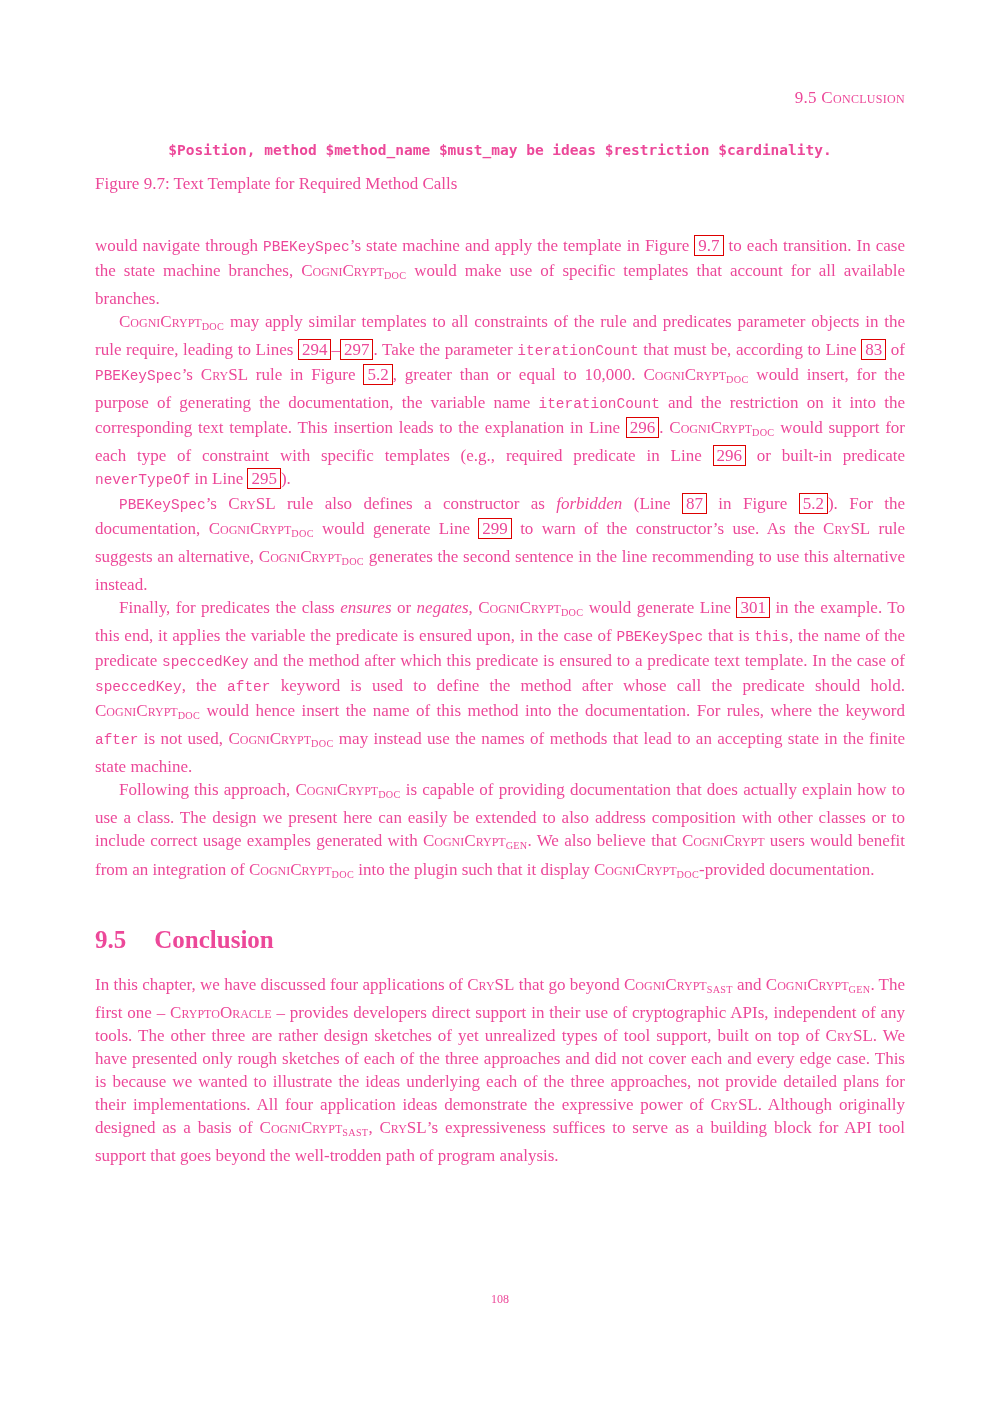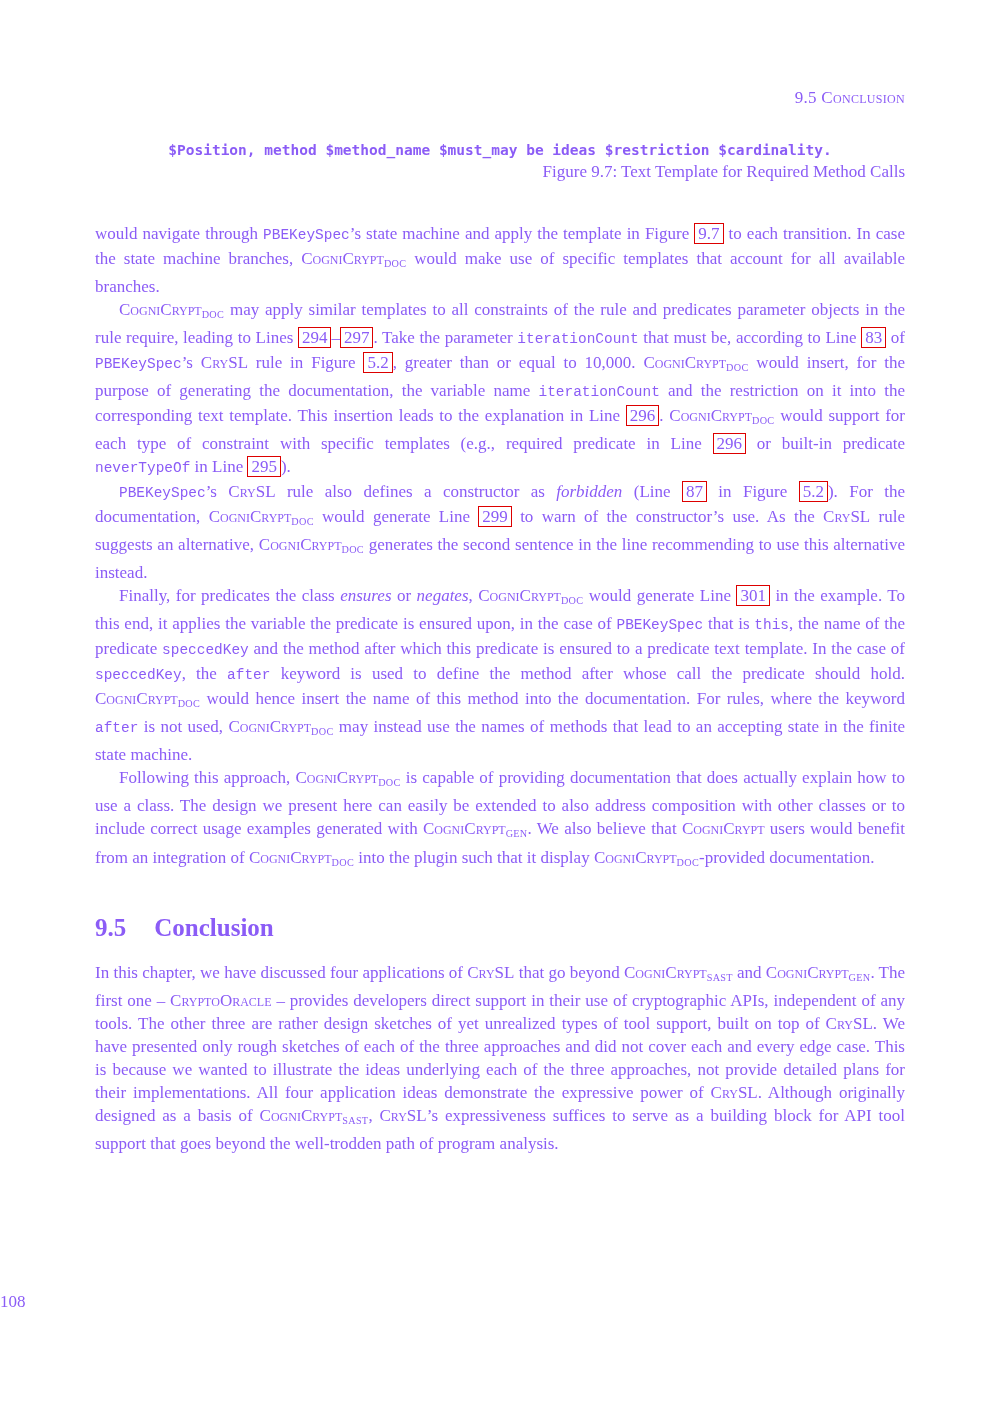--- a/index.html
+++ b/index.html
@@ -2,21 +2,21 @@
 <html style="--linkcolor: #dd0000;"><head>
 <meta charset="utf-8">
 <style>
   html, body { margin: 0; padding: 0; background: #ffffff; }
   .page {
     position: relative;
     width: 1000px;
     height: 1414px;
     background: #ffffff;
     font-family: "Liberation Serif", serif;
-    color: #8b5cf6;
+    color: #ec4899;
     overflow: hidden;
   }
   .content {
     position: absolute;
     left: 95px;
     width: 810px;
     top: 88px;
   }
   .running-head {
     text-align: right;
@@ -26,23 +26,23 @@
   }
   .figure-block { margin-top: 34px; }
   .code-line {
     text-align: center;
     font-family: "DejaVu Sans Mono", "Liberation Mono", monospace;
     font-weight: bold;
     font-size: 14.5px;
     white-space: nowrap;
   }
   .caption {
-    text-align: right;
+    text-align: left;
     font-size: 17px;
-    margin-top: 4px;
+    margin-top: 16px;
   }
   .body-text {
     margin-top: 40px;
     font-size: 17px;
     line-height: 23px;
     text-align: justify;
   }
   .body-text p { margin: 0; }
   .body-text p.indent { text-indent: 24px; }
   .mono {
@@ -65,22 +65,22 @@
     font-size: 25px;
     font-weight: bold;
     line-height: 1.1;
   }
   .section-heading .num { margin-right: 28px; }
   .page-number {
     position: absolute;
     top: 1292px;
     left: 0;
     width: 100%;
-    text-align: left;
-    font-size: 17px;
+    text-align: center;
+    font-size: 12px;
   }
 </style>
 </head>
 <body>
 
 <div class="page">
   <div class="content">
 
     <div class="running-head">9.5 Conclusion</div>
 

